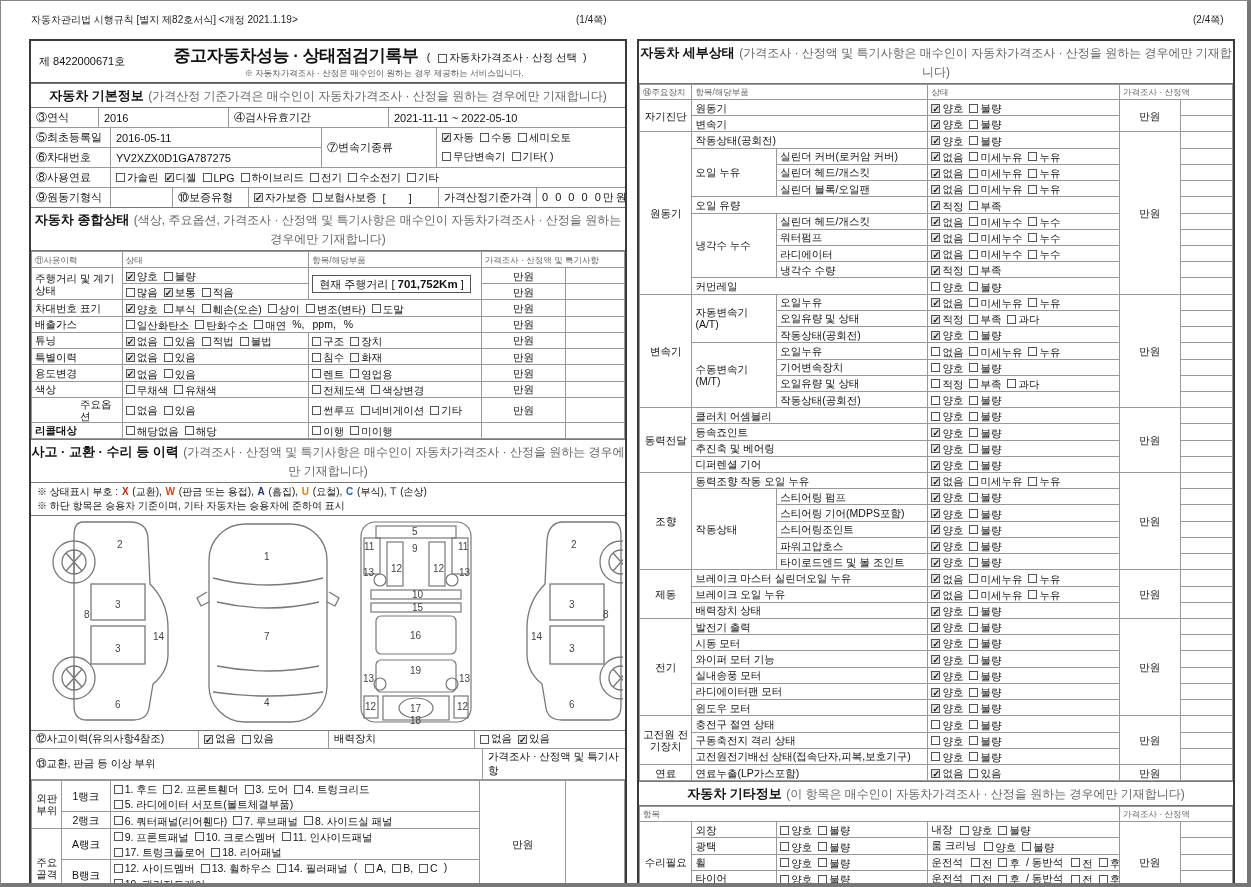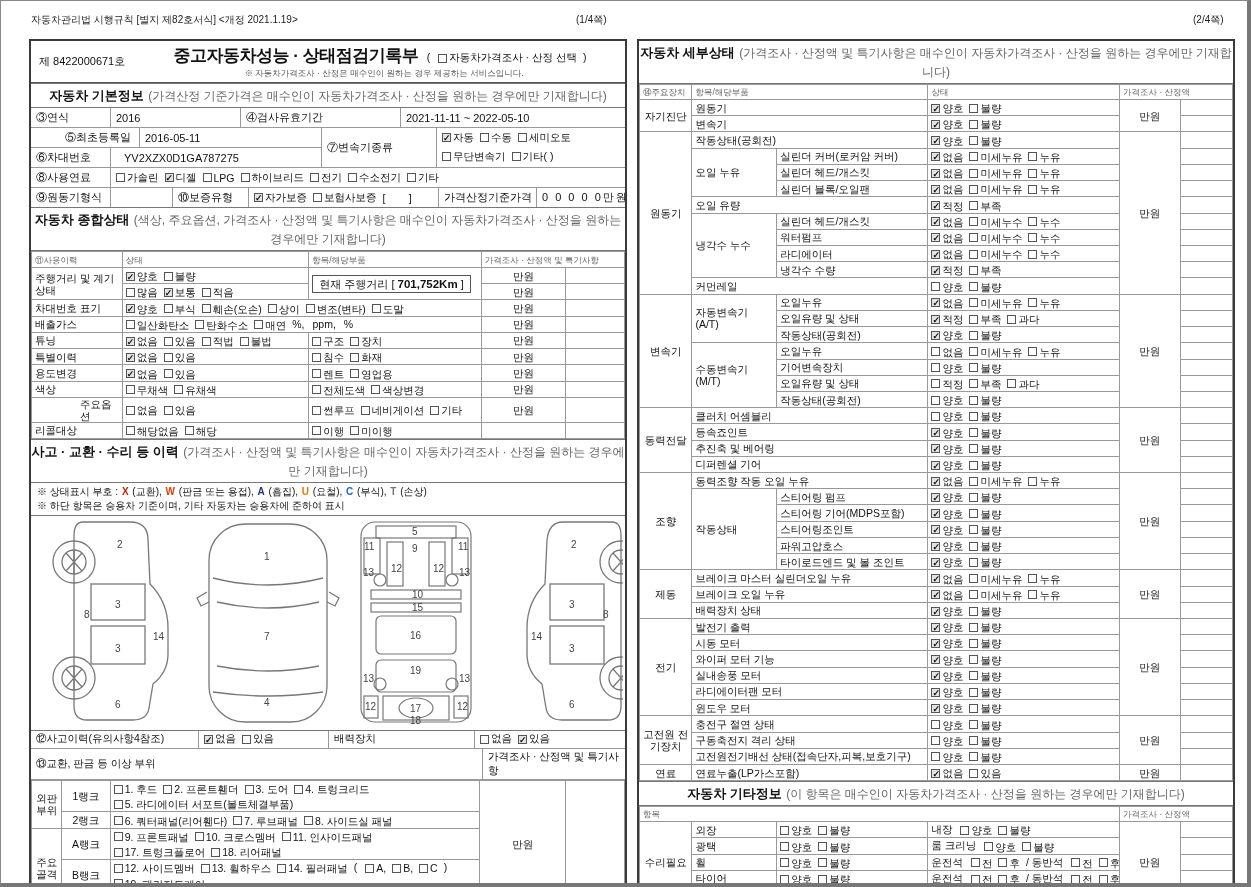--- a/index.html
+++ b/index.html
@@ -87,34 +87,34 @@
         </div>
       </div>
 
       <div class="sec-h">
         <span class="sec-title">자동차 기본정보</span>
         <span class="sec-note">(가격산정 기준가격은 매수인이 자동차가격조사 · 산정을 원하는 경우에만 기재합니다)</span>
       </div>
 
       <div>
         <div class="brow">
-          <div class="bcell" style="width:80px;text-align:center;">③연식</div>
+          <div class="bcell" style="width:68px;text-align:center;">③연식</div>
           <div class="bcell" style="width:130px;">2016</div>
           <div class="bcell" style="width:160px;">④검사유효기간</div>
           <div class="bcell">2021-11-11 ~ 2022-05-10</div>
         </div>
         <div class="brow">
           <div class="bstack" style="width:290px;">
             <div class="srow">
-              <div class="bcell" style="width:80px;margin-left:29px;">⑤최초등록일</div>
+              <div class="bcell" style="width:80px;">⑤최초등록일</div>
               <div class="bcell" style="flex:1;border-right:0;">2016-05-11</div>
             </div>
             <div class="srow">
               <div class="bcell" style="width:80px;">⑥차대번호</div>
-              <div class="bcell" style="flex:1;border-right:0;margin-left:8px;">YV2XZX0D1GA787275</div>
+              <div class="bcell" style="flex:1;border-right:0;">YV2XZX0D1GA787275</div>
             </div>
           </div>
           <div class="bcell" style="width:116px;border-left:1px solid #999;">⑦변속기종류</div>
           <div class="bstack" style="flex:1;">
             <div class="srow" style="border-bottom:0;">
                 <div class="bcell" style="border-right:0;flex:1;">
                   <span class="opt">
                     <span class="cb on">✓</span>
                     <span class="cbl">자동</span>
                   </span>
@@ -379,21 +379,21 @@
                   <span class="cb"></span>
                   <span class="cbl">네비게이션</span>
                 </span><span class="opt">
                   <span class="cb"></span>
                   <span class="cbl">기타</span>
                 </span></td>
               <td class="price">만원</td>
               <td></td>
             </tr>
             <tr>
-              <td style="white-space: normal; line-height: 12px;">리콜대상</td>
+              <td style="white-space: normal; line-height: 12px; font-weight: bold;">리콜대상</td>
               <td><span class="opt">
                   <span class="cb"></span>
                   <span class="cbl">해당없음</span>
                 </span><span class="opt">
                   <span class="cb"></span>
                   <span class="cbl">해당</span>
                 </span></td>
               <td><span class="opt">
                   <span class="cb"></span>
                   <span class="cbl">이행</span>

